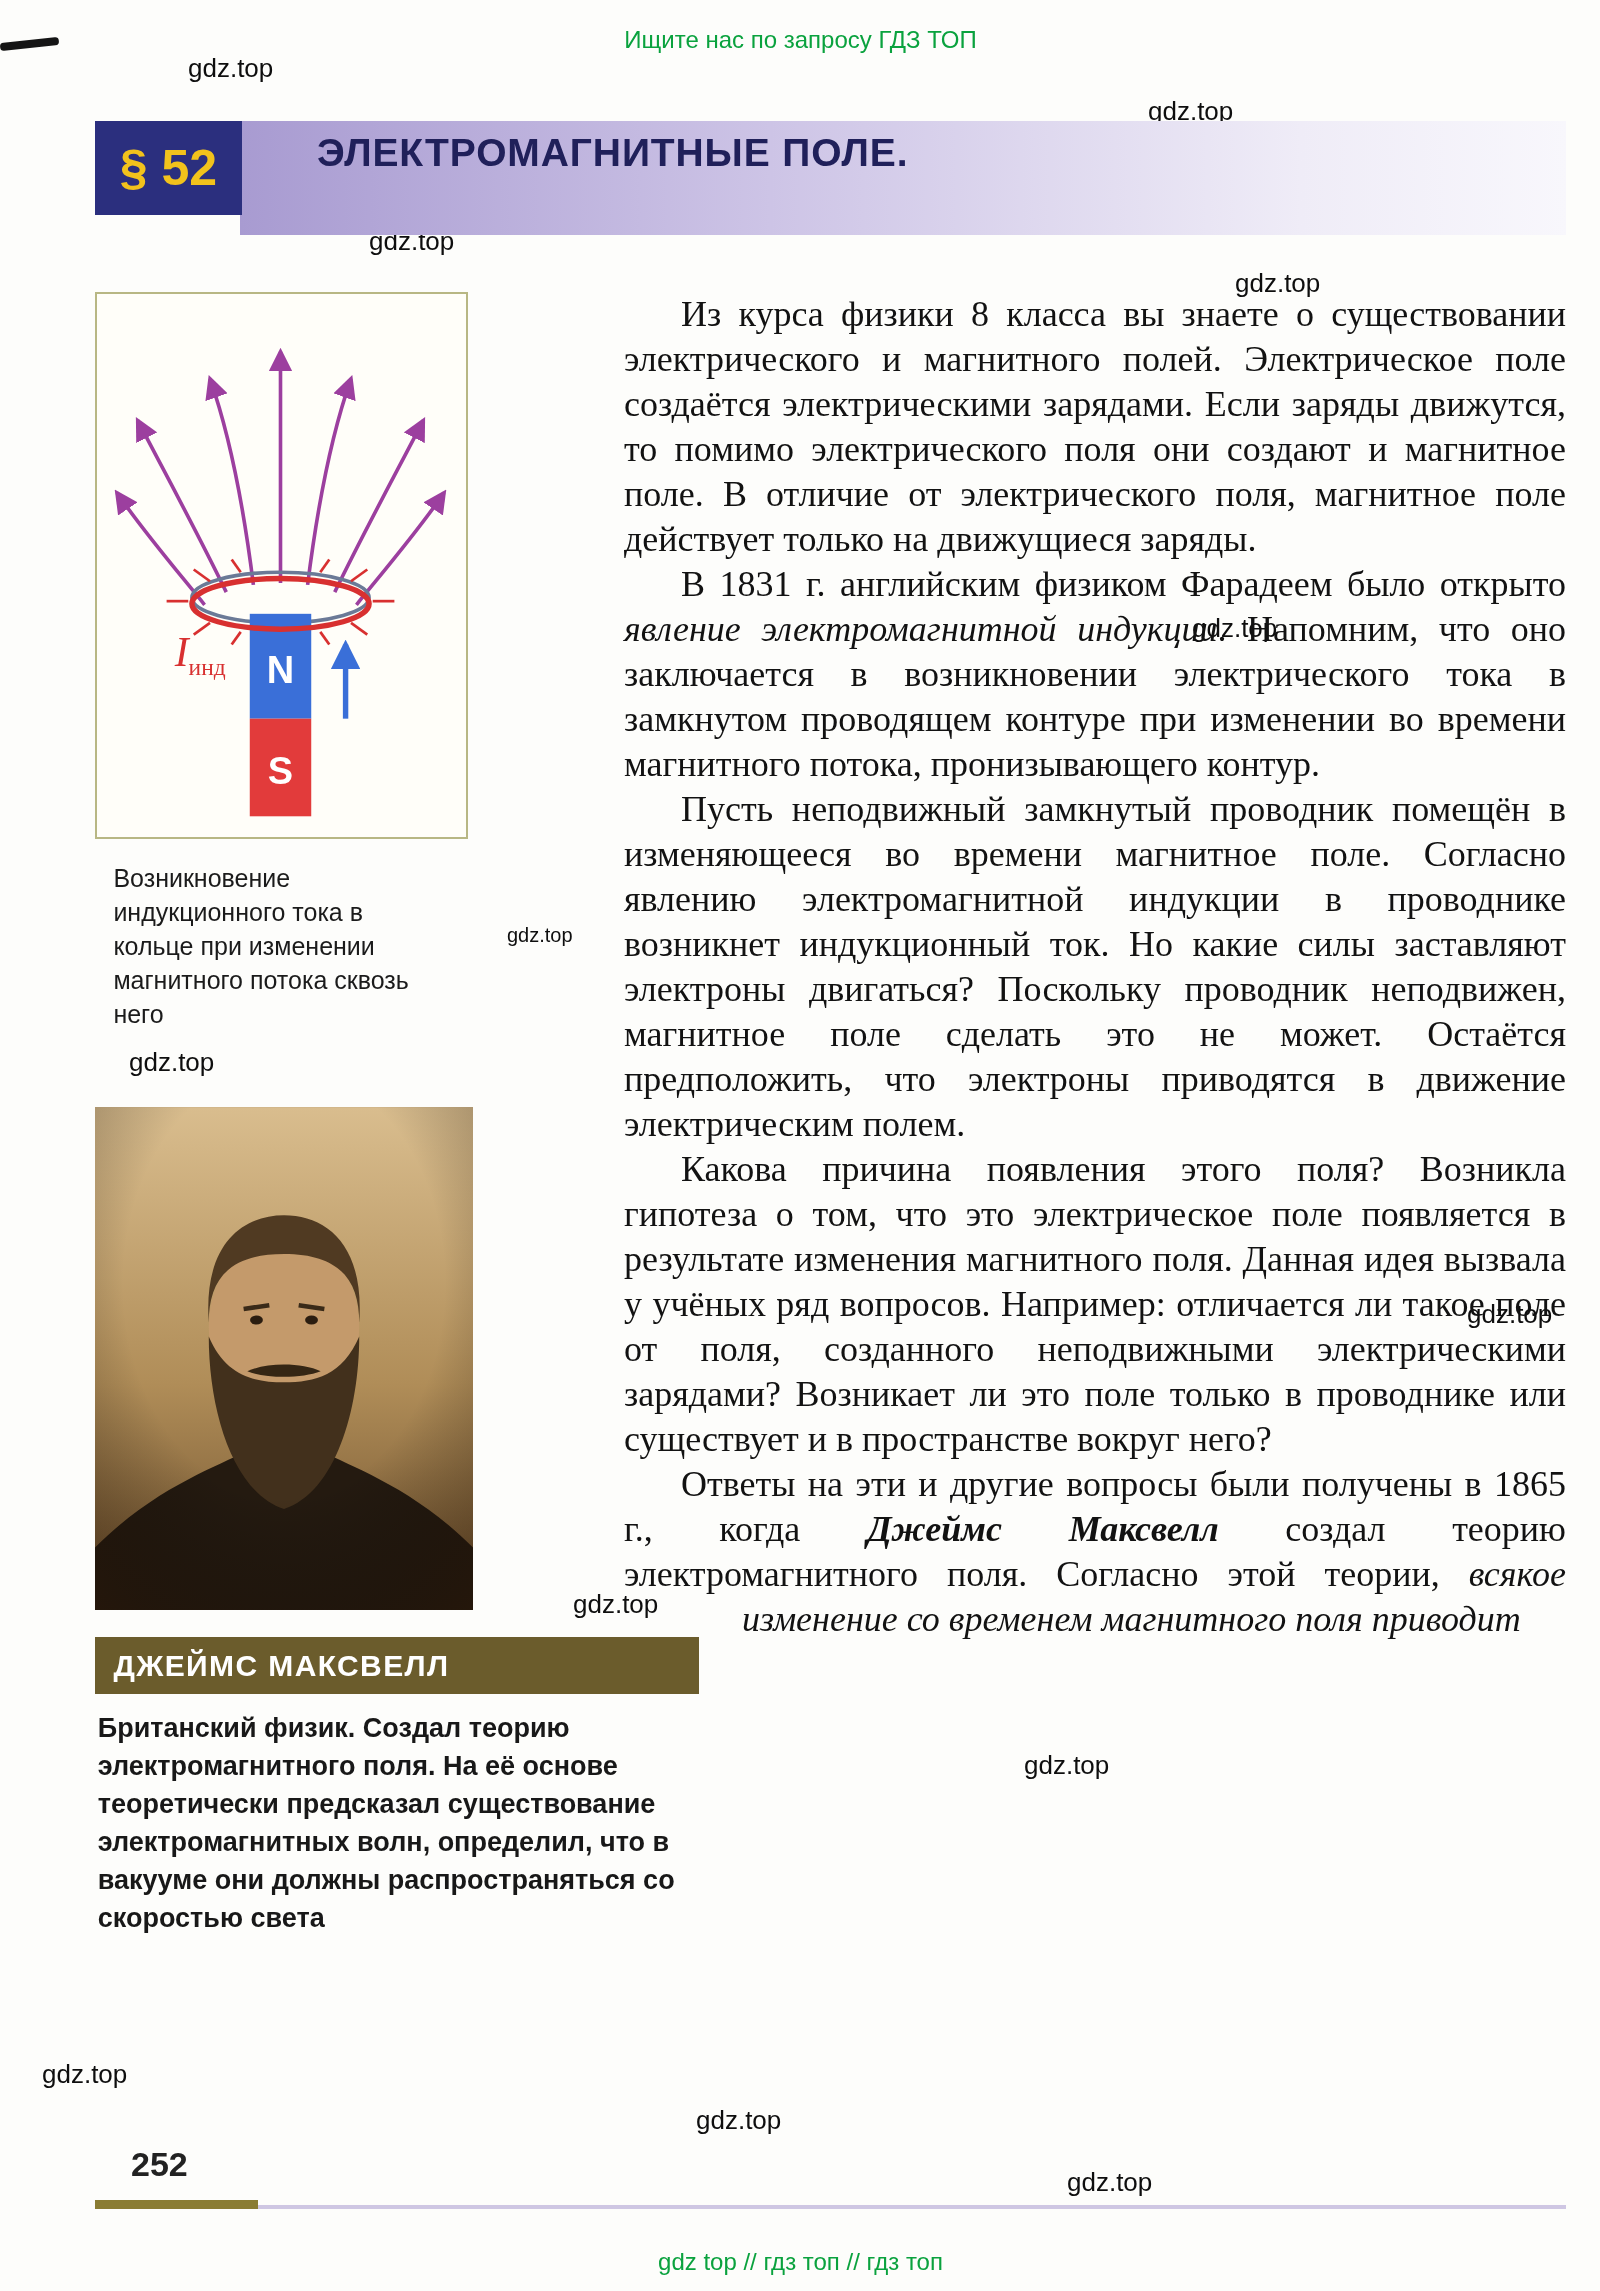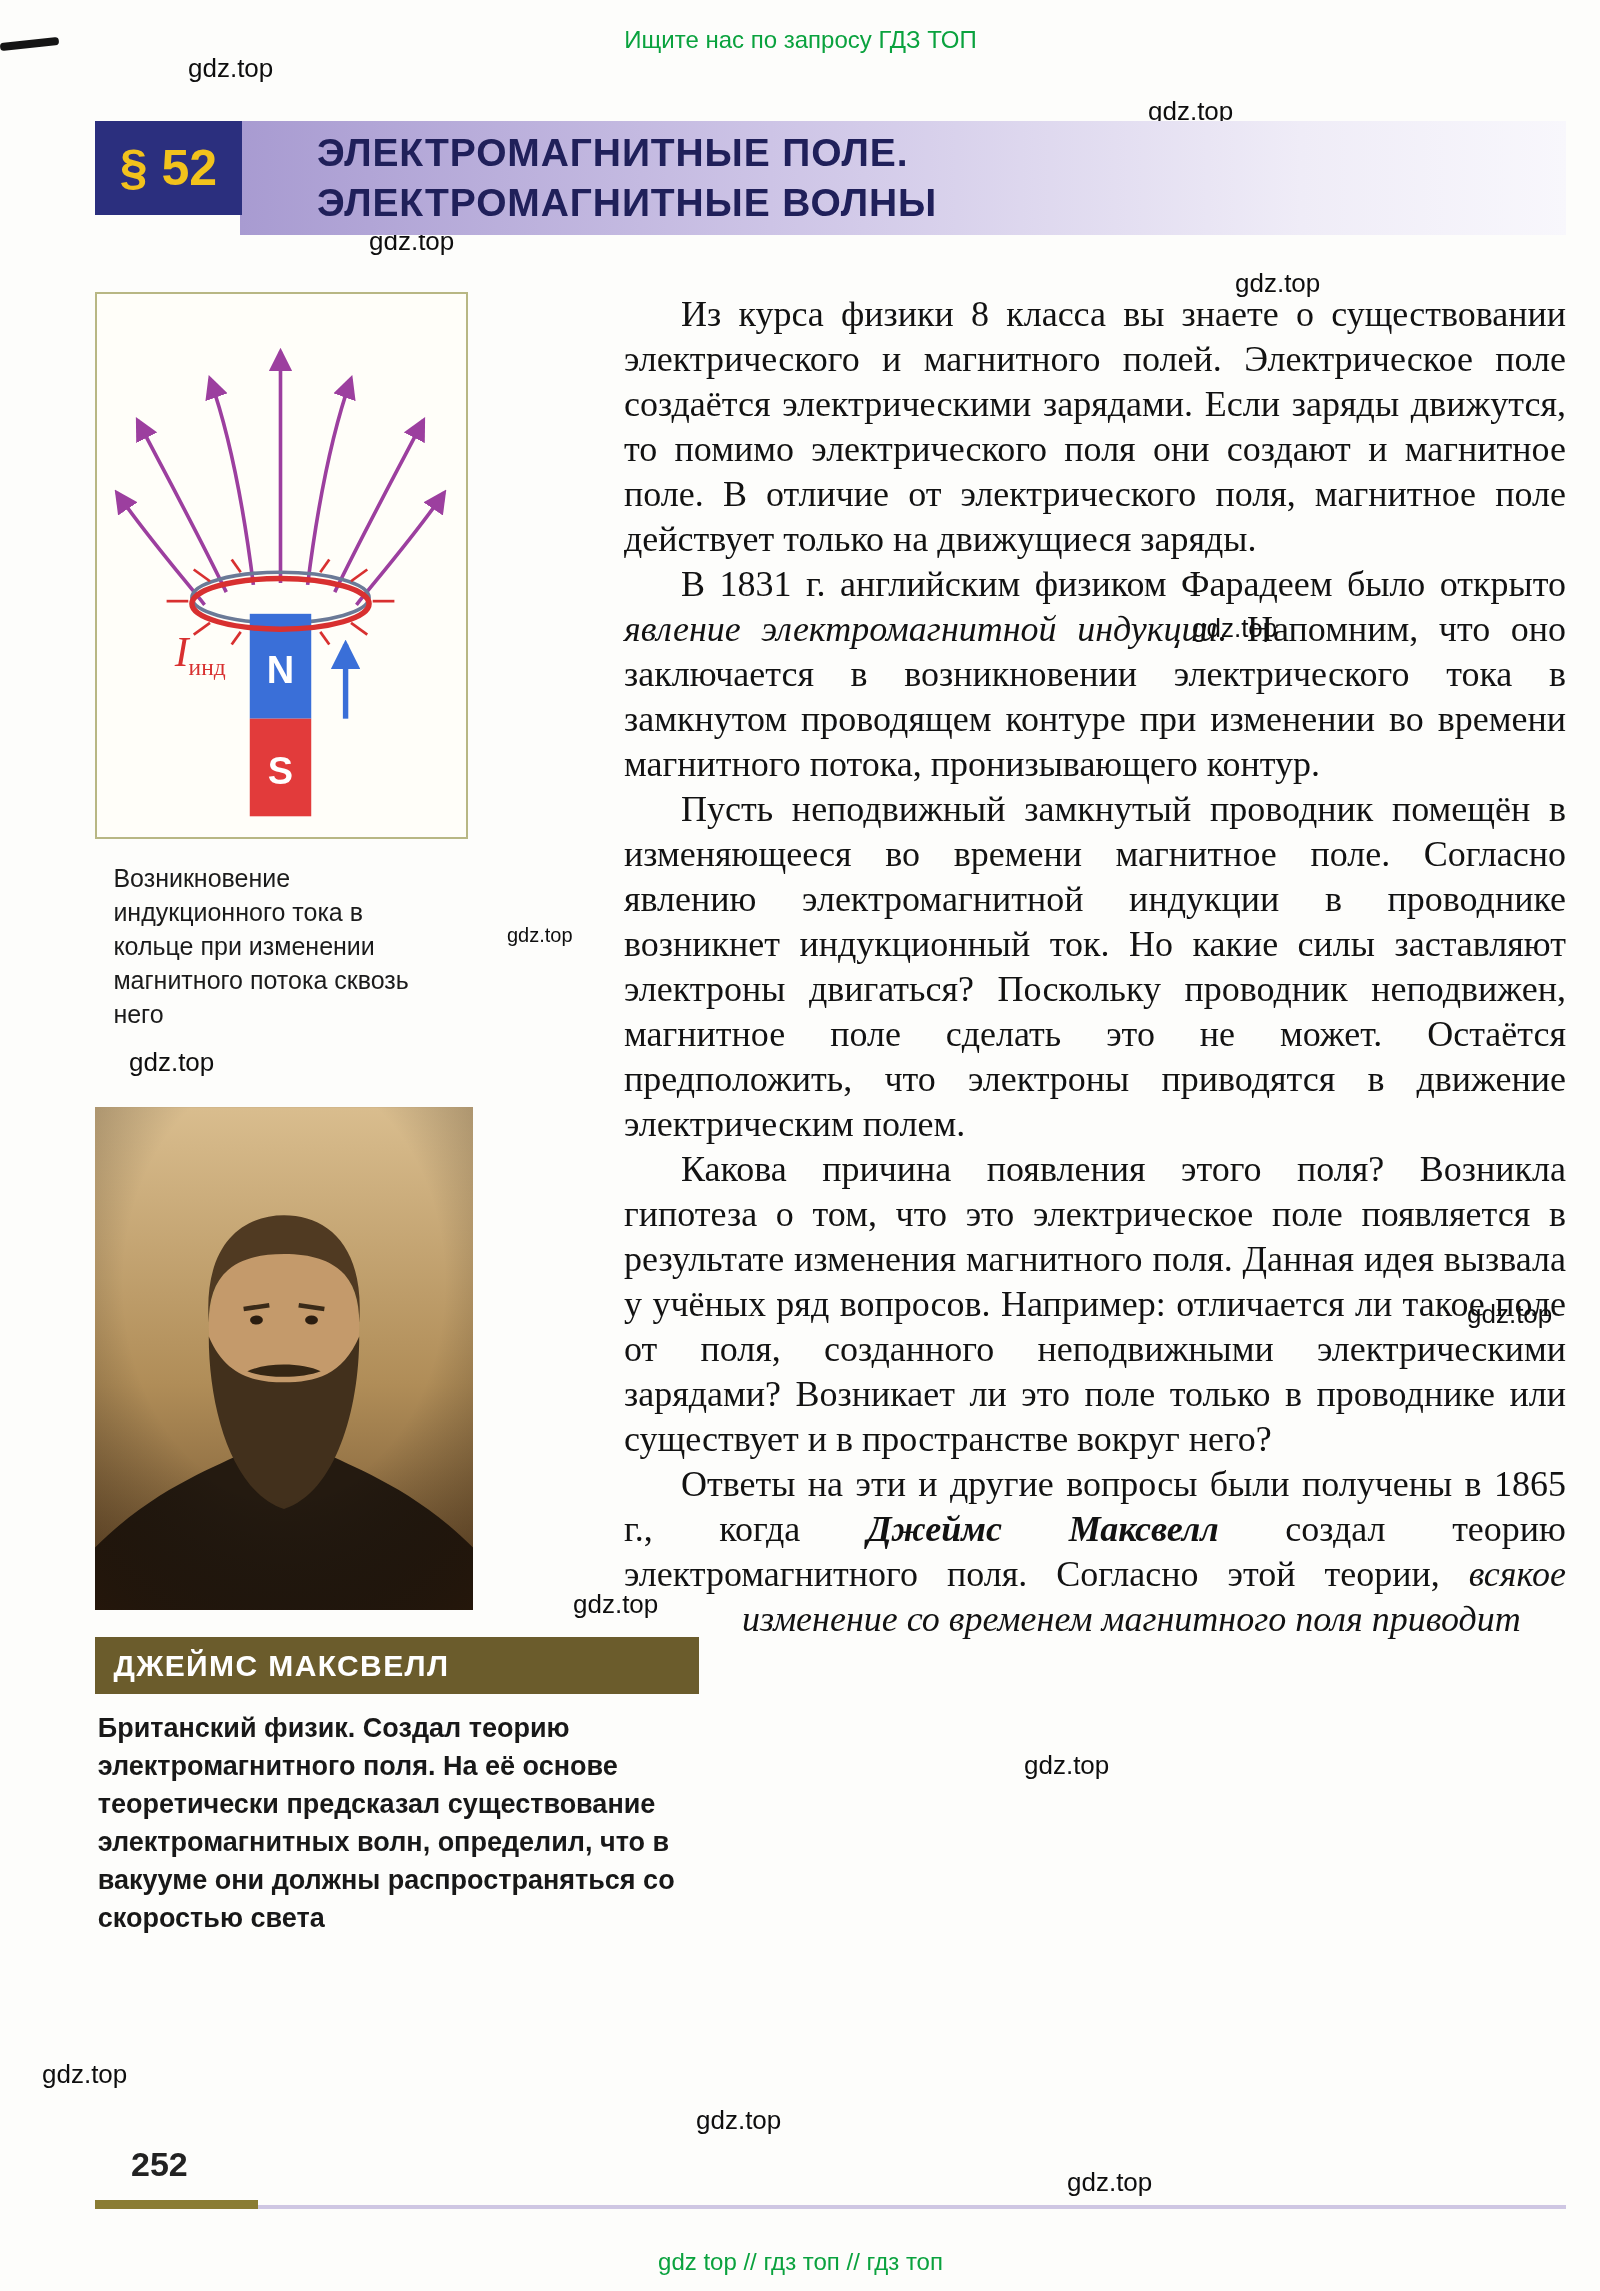--- a/index.html
+++ b/index.html
@@ -66,21 +66,20 @@
 <span class="wm" style="left:573px;top:1589px;">gdz.top</span>
 <span class="wm" style="left:1024px;top:1750px;">gdz.top</span>
 <span class="wm" style="left:42px;top:2059px;">gdz.top</span>
 <span class="wm" style="left:696px;top:2105px;">gdz.top</span>
 <span class="wm" style="left:1067px;top:2167px;">gdz.top</span>
 
 <div class="header">
   <div class="title-strip">
     <div class="title-text">
       <div>ЭЛЕКТРОМАГНИТНЫЕ ПОЛЕ.</div>
-      <div>ЭЛЕКТРОМАГНИТНЫЕ ВОЛНЫ</div>
     </div>
   </div>
   <div class="section-box">§ 52</div>
 </div>
 
 <div class="content">
 
   <div class="float-a">
     <div class="figure-box">
       <svg viewBox="0 0 406 596" width="367" height="542">

